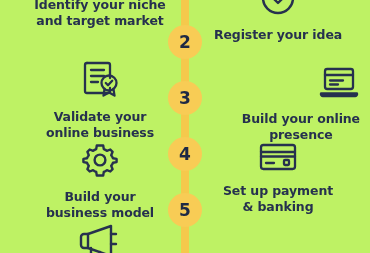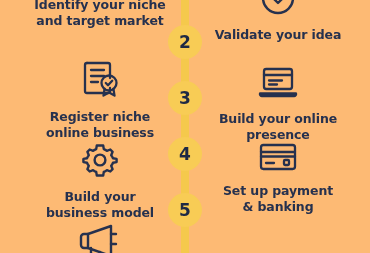--- a/index.html
+++ b/index.html
@@ -11,21 +11,21 @@
     height: 253px;
     overflow: hidden;
     background: #FBF2E9;
     font-family: "Liberation Sans", sans-serif;
     position: relative;
   }
   #infographic {
     position: relative;
     width: 370px;
     height: 253px;
-    background: #fdba74;
+    background: #bef264;
     overflow: hidden;
   }
 
   
   .timeline-line {
     position: absolute;
     left: 181px;
     top: -10px;
     width: 8px;
     height: 273px;
@@ -82,21 +82,21 @@
     white-space: pre-line;
   }
 
   
   #block-niche    { top: -3px;  }
   #block-register { top: 58px;  }
   #block-model    { top: 140px; }
   #block-market   { top: 222px; }
 
   #block-validate { top: -22px; }
-  #block-build    { top: 62px;  }
+  #block-build    { top: 62px; align-items: flex-end;  }
   #block-payment  { top: 140px; }
 
   .icon-clip {
     overflow: hidden;
     display: block;
   }
 </style>
 </head>
 <body>
 
@@ -115,21 +115,21 @@
         <path d="M8 5 h21 a2 2 0 0 1 2 2 v13"></path>
         <path d="M31 30 v3 a2 2 0 0 1 -2 2 h-21 a2 2 0 0 1 -2 -2 v-26 a2 2 0 0 1 2 -2"></path>
         <path d="M12 12 h13"></path>
         <path d="M12 18 h13"></path>
         <path d="M12 24 h7"></path>
         <circle cx="30" cy="25" r="7.5"></circle>
         <path d="M26.8 25 l2.2 2.2 l4.2 -4.4"></path>
         <path d="M25.6 30.6 l-1.1 7 l5.5 -3 l5.5 3 l-1.1 -7"></path>
       </svg>
     </span>
-    <div class="step-label">Register niche
+    <div class="step-label">Validate your
 online business</div>
   </div>
 
   <div class="step-block step-left" id="block-model">
     <span class="step-icon">
       <svg width="40" height="40" viewBox="0 0 40 40" fill="none" stroke="#26314E" stroke-width="2.4" stroke-linecap="round" stroke-linejoin="round">
         <path d="M20 5.5 l3.2 0 l0.6 3.6 a11.6 11.6 0 0 1 3.1 1.8 l3.4 -1.4 l2.3 2.3 l-1.4 3.4
                  a11.6 11.6 0 0 1 1.8 3.1 l3.6 0.6 l0 3.2 l-3.6 0.6 a11.6 11.6 0 0 1 -1.8 3.1
                  l1.4 3.4 l-2.3 2.3 l-3.4 -1.4 a11.6 11.6 0 0 1 -3.1 1.8 l-0.6 3.6 l-3.2 0
                  l-3.2 0 l-0.6 -3.6 a11.6 11.6 0 0 1 -3.1 -1.8 l-3.4 1.4 l-2.3 -2.3 l1.4 -3.4
@@ -154,21 +154,21 @@
     </span>
   </div>
 
   <div class="step-block step-right" id="block-validate">
     <span class="step-icon">
       <svg width="40" height="40" viewBox="0 0 40 40" fill="none" stroke="#26314E" stroke-width="2.4" stroke-linecap="round" stroke-linejoin="round">
         <circle cx="20" cy="20" r="15"></circle>
         <path d="M13.5 18.5 L20 25 L26.5 18.5"></path>
       </svg>
     </span>
-    <div class="step-label">Validate your idea</div>
+    <div class="step-label">Register your idea</div>
   </div>
 
   <div class="step-block step-right" id="block-build">
     <span class="step-icon">
       <svg width="42" height="40" viewBox="0 0 42 40" fill="none" stroke="#26314E" stroke-width="2.3" stroke-linecap="round" stroke-linejoin="round">
         <rect x="7" y="7" width="28" height="20" rx="2.2"></rect>
         <path d="M7 13 h28"></path>
         <path d="M12 18.5 h13"></path>
         <path d="M12 22.5 h8"></path>
         <path d="M3 31.5 h36 a2 2 0 0 1 -2 2.5 h-32 a2 2 0 0 1 -2 -2.5 z"></path>

